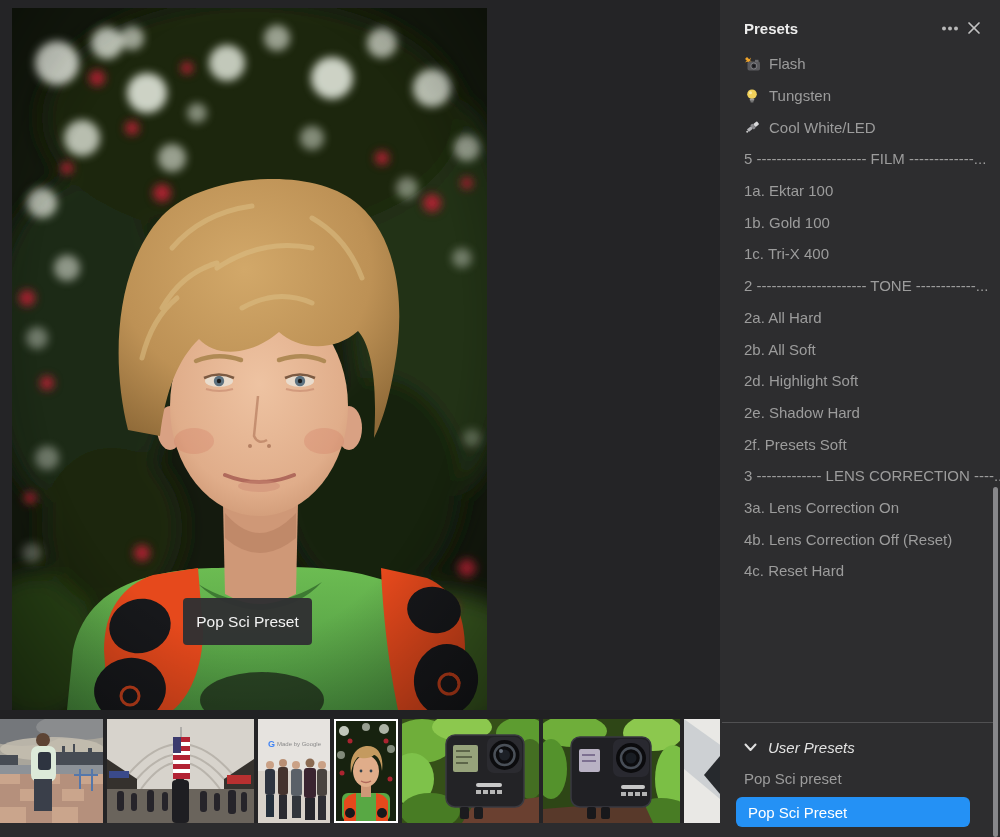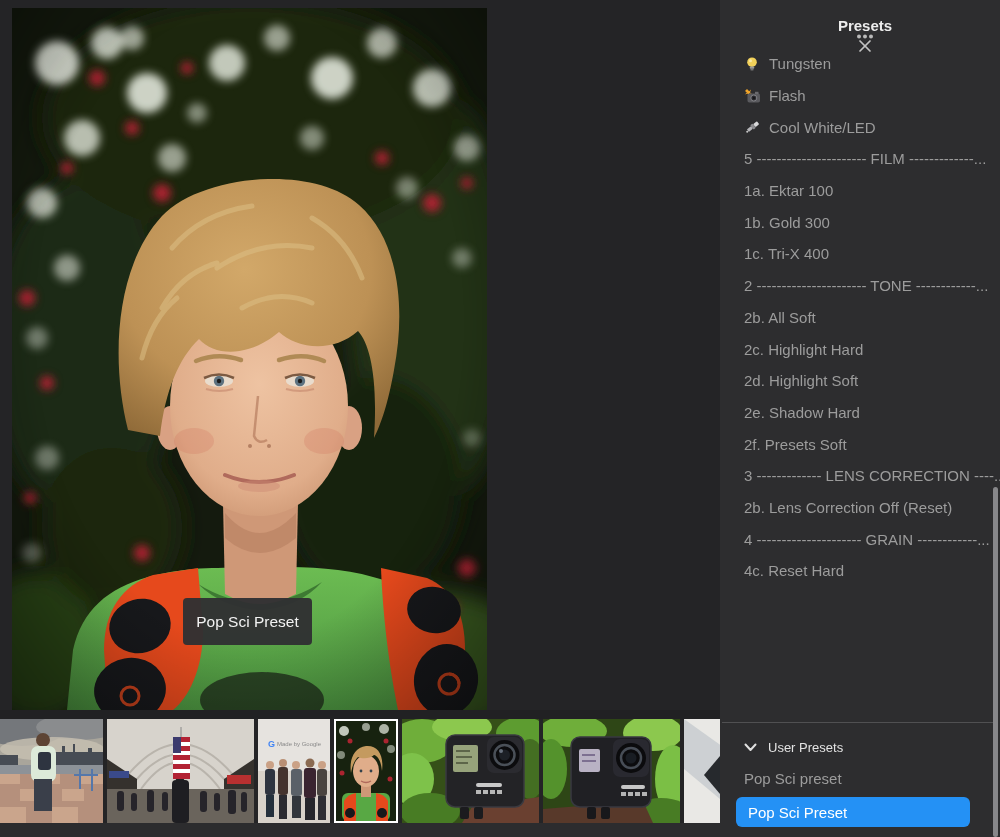--- a/index.html
+++ b/index.html
@@ -19,28 +19,28 @@
   }
   
   .filmstrip{position:absolute;left:0;top:719px;width:720px;height:104px;display:flex;gap:4px;overflow:hidden;}
   .thumb{height:104px;flex:none;position:relative;background:#111;}
   .thumb svg{display:block;width:100%;height:100%;}
   .thumb.selected{border:2px solid #fff;height:100px;}
   .bottombar{position:absolute;left:0;top:823px;width:720px;height:14px;background:#2c2c2e;}
   .stripshade{position:absolute;left:0;top:710px;width:720px;height:9px;background:#212123;}
   
   .panel{position:absolute;left:720px;top:0;width:280px;height:837px;background:#2d2d2f;}
-  .panel-header{position:absolute;top:17px;left:24px;right:14px;height:22px;display:flex;align-items:center;flex-direction:column;}
+  .panel-header{position:absolute;top:17px;left:24px;right:14px;height:22px;display:flex;align-items:center;}
   .panel-title{flex:1;color:#ececec;font-size:15px;font-weight:bold;}
   .hicon{display:flex;align-items:center;justify-content:center;width:24px;height:22px;cursor:pointer;}
   .preset-list{position:absolute;top:48px;left:0;right:0;}
   .preset-row{height:31.7px;display:flex;align-items:center;padding-left:24px;color:#9c9c9c;font-size:15px;white-space:nowrap;overflow:hidden;cursor:pointer;}
   .preset-row .picon{width:18px;height:16px;margin-right:7px;flex:none;display:flex;align-items:center;}
   .divider{position:absolute;top:722px;left:2px;right:4px;border-top:1px solid #505052;}
-  .user-header{position:absolute;top:733px;left:24px;height:28px;display:flex;align-items:center;color:#e3e3e3;font-size:13px;cursor:pointer;}
+  .user-header{position:absolute;top:733px;left:24px;height:28px;display:flex;align-items:center;color:#e3e3e3;font-size:15px;cursor:pointer;font-style:italic;}
   .user-header .chev{margin-right:11px;display:flex;align-items:center;}
   .user-item{position:absolute;left:0;right:0;height:31.7px;display:flex;align-items:center;padding-left:24px;color:#9c9c9c;font-size:15px;cursor:pointer;}
   .user-item.sel{left:16px;right:30px;padding-left:12px;height:30px;border-radius:6px;color:#fff;}
   .scrollbar{position:absolute;right:2px;top:487px;width:5px;height:350px;background:#87878a;border-radius:3px;}
 </style>
 </head>
 <body>
 
 <div class="photo-wrap">
   <svg viewBox="0 0 475 702" preserveAspectRatio="none">
@@ -426,40 +426,40 @@
             <line x1="2" y1="2" x2="12" y2="12"></line>
             <line x1="12" y1="2" x2="2" y2="12"></line>
           </g>
         </svg>
     </span>
   </div>
 
   <div class="preset-list" id="preset-list">
       <div class="preset-row">
         <span class="picon">
-          <svg width="16" height="16" viewBox="0 0 16 16">
-            <circle cx="8" cy="6.2" r="4.8" fill="#f2d15a"></circle>
-            <circle cx="6.5" cy="4.8" r="1.5" fill="#faeaa8"></circle>
-            <rect x="5.7" y="10.6" width="4.6" height="2.2" rx="1" fill="#9a9a9a"></rect>
-            <rect x="6.3" y="13" width="3.4" height="1.6" rx="0.8" fill="#737373"></rect>
-          </svg>
-        </span>
-        <span>Tungsten</span>
-      </div>
-      <div class="preset-row">
-        <span class="picon">
           <svg width="17" height="16" viewBox="0 0 17 16">
             <polygon points="3,1 5.2,3.2 7,1.6 6,4.4 8,5.4 5,5.6 5.2,8 3.4,5.6 1,6.6 2.8,4.4 1,3" fill="#f0a42a"></polygon>
             <rect x="3.5" y="5.5" width="12.5" height="9" rx="1.8" fill="#5a5a5e"></rect>
             <rect x="11" y="3.8" width="3.5" height="2.2" fill="#6a6a6e"></rect>
             <circle cx="9.8" cy="10" r="3" fill="#2c2c30" stroke="#909096" stroke-width="0.8"></circle>
             <circle cx="9.8" cy="10" r="1.2" fill="#17171a"></circle>
           </svg>
         </span>
         <span>Flash</span>
+      </div>
+      <div class="preset-row">
+        <span class="picon">
+          <svg width="16" height="16" viewBox="0 0 16 16">
+            <circle cx="8" cy="6.2" r="4.8" fill="#f2d15a"></circle>
+            <circle cx="6.5" cy="4.8" r="1.5" fill="#faeaa8"></circle>
+            <rect x="5.7" y="10.6" width="4.6" height="2.2" rx="1" fill="#9a9a9a"></rect>
+            <rect x="6.3" y="13" width="3.4" height="1.6" rx="0.8" fill="#737373"></rect>
+          </svg>
+        </span>
+        <span>Tungsten</span>
       </div>
       <div class="preset-row">
         <span class="picon">
           <svg width="17" height="16" viewBox="0 0 17 16">
             <g transform="rotate(142 8.5 8)">
               <rect x="1.5" y="6.1" width="4.8" height="3.8" rx="0.8" fill="#d8d8da"></rect>
               <rect x="6.3" y="5.3" width="3" height="5.4" rx="0.8" fill="#8e8e92"></rect>
               <rect x="9.3" y="6.4" width="5.2" height="3.2" rx="0.8" fill="#b4b4b8"></rect>
             </g>
             <circle cx="3.2" cy="12.8" r="1" fill="#eeeeee" opacity="0.8"></circle>
@@ -467,51 +467,51 @@
         </span>
         <span>Cool White/LED</span>
       </div>
       <div class="preset-row">
         <span>5 ---------------------- FILM -------------...</span>
       </div>
       <div class="preset-row">
         <span>1a. Ektar 100</span>
       </div>
       <div class="preset-row">
-        <span>1b. Gold 300</span>
+        <span>1b. Gold 100</span>
       </div>
       <div class="preset-row">
         <span>1c. Tri-X 400</span>
       </div>
       <div class="preset-row">
         <span>2 ---------------------- TONE ------------...</span>
       </div>
       <div class="preset-row">
+        <span>2a. All Hard</span>
+      </div>
+      <div class="preset-row">
         <span>2b. All Soft</span>
       </div>
       <div class="preset-row">
-        <span>2c. Highlight Hard</span>
-      </div>
-      <div class="preset-row">
         <span>2d. Highlight Soft</span>
       </div>
       <div class="preset-row">
         <span>2e. Shadow Hard</span>
       </div>
       <div class="preset-row">
         <span>2f. Presets Soft</span>
       </div>
       <div class="preset-row">
         <span>3 ------------- LENS CORRECTION ----...</span>
       </div>
       <div class="preset-row">
-        <span>2b. Lens Correction Off (Reset)</span>
-      </div>
-      <div class="preset-row">
-        <span>4 --------------------- GRAIN ------------...</span>
+        <span>3a. Lens Correction On</span>
+      </div>
+      <div class="preset-row">
+        <span>4b. Lens Correction Off (Reset)</span>
       </div>
       <div class="preset-row">
         <span>4c. Reset Hard</span>
       </div>
     </div>
 
   <div class="divider"></div>
 
   <div class="user-header">
     <span class="chev">

